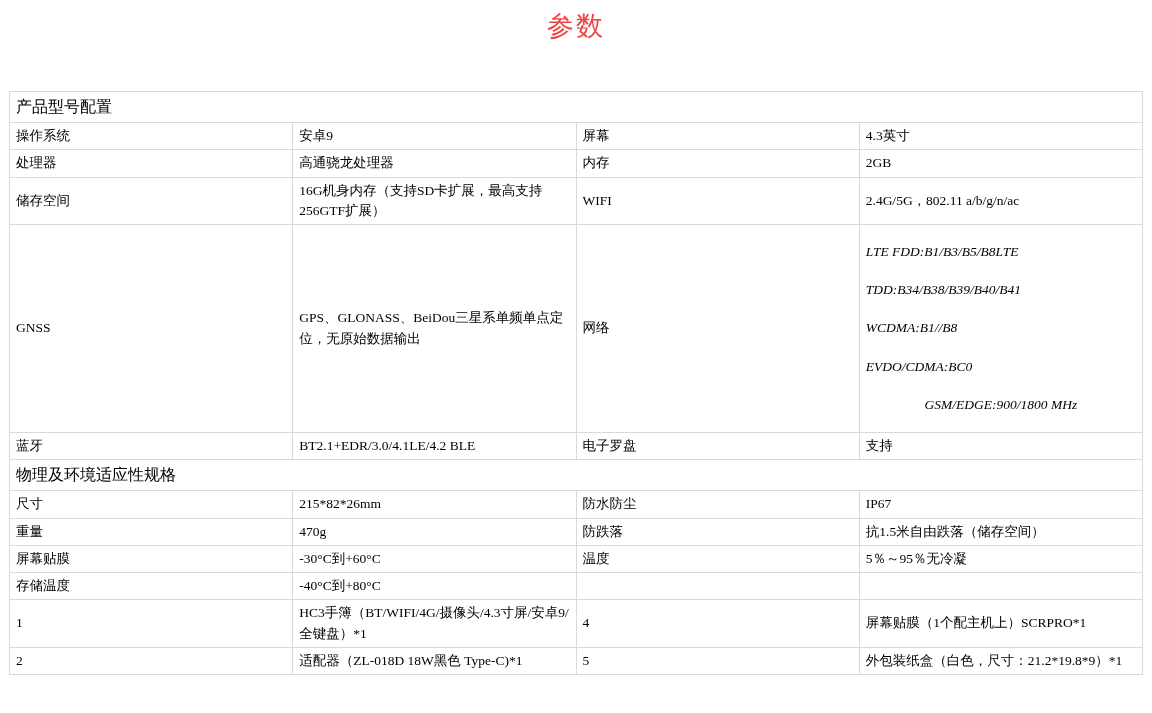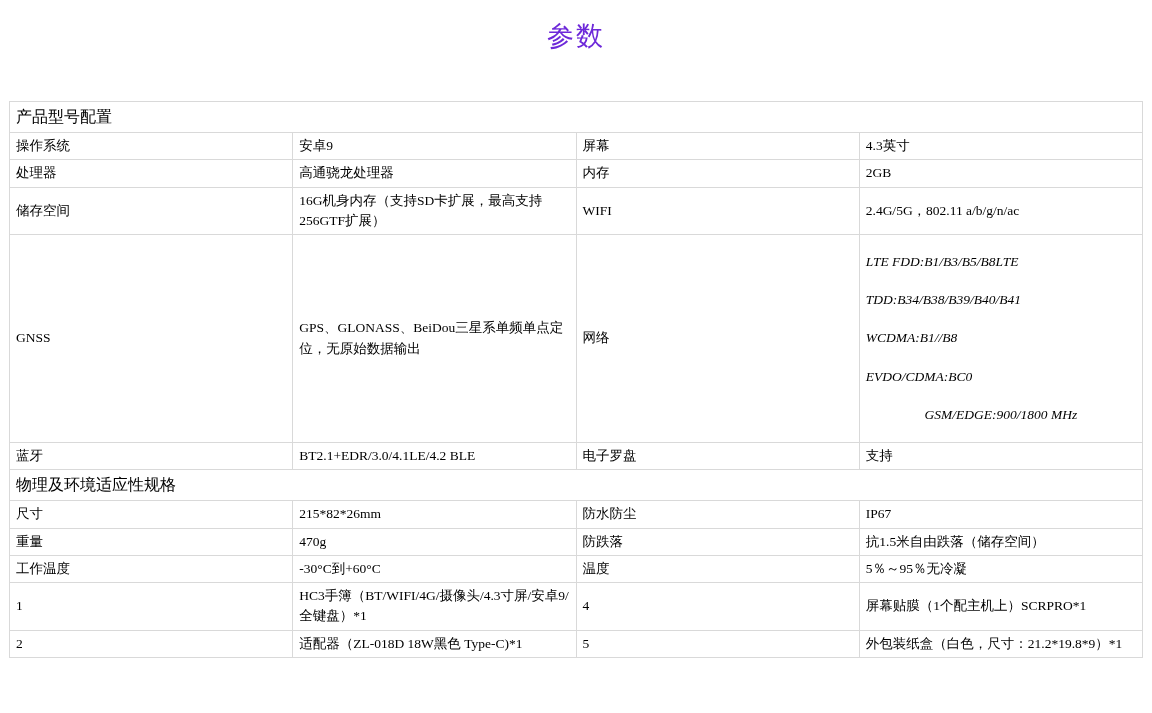--- a/index.html
+++ b/index.html
@@ -12,23 +12,23 @@
     height: 713px;
     font-family: "Liberation Serif", "DejaVu Serif", serif;
     color: #000000;
     overflow: hidden;
   }
   .page-title {
     text-align: center;
     font-family: "Liberation Sans", sans-serif;
     font-size: 27px;
     font-weight: normal;
-    color: #6d28d9;
+    color: #ef4444;
     margin: 0;
-    padding-top: 18px;
+    padding-top: 8px;
     letter-spacing: 2px;
   }
   .spec-wrap {
     margin: 0 auto;
     padding-top: 47px;
     width: 1134px;
   }
   table.spec {
     border-collapse: collapse;
     width: 1134px;
@@ -135,26 +135,32 @@
       </tr>
 
       <tr class="row-h">
         <td class="label">重量</td>
         <td class="value">470g</td>
         <td class="label2">防跌落</td>
         <td class="value2">抗1.5米自由跌落（储存空间）</td>
       </tr>
 
       <tr class="row-h">
-        <td class="label">工作温度</td>
+        <td class="label">屏幕贴膜</td>
         <td class="value">-30°C到+60°C</td>
         <td class="label2">温度</td>
         <td class="value2">5％～95％无冷凝</td>
       </tr>
 
+      <tr class="row-h">
+        <td class="label">存储温度</td>
+        <td class="value">-40°C到+80°C</td>
+        <td class="label2 empty-cell"></td>
+        <td class="value2 empty-cell"></td>
+      </tr>
 
 
       <tr class="row-h">
         <td class="label">1</td>
         <td class="value">HC3手簿（BT/WIFI/4G/摄像头/4.3寸屏/安卓9/全键盘）*1</td>
         <td class="label2">4</td>
         <td class="value2">屏幕贴膜（1个配主机上）SCRPRO*1</td>
       </tr>
 
       <tr class="row-h">

